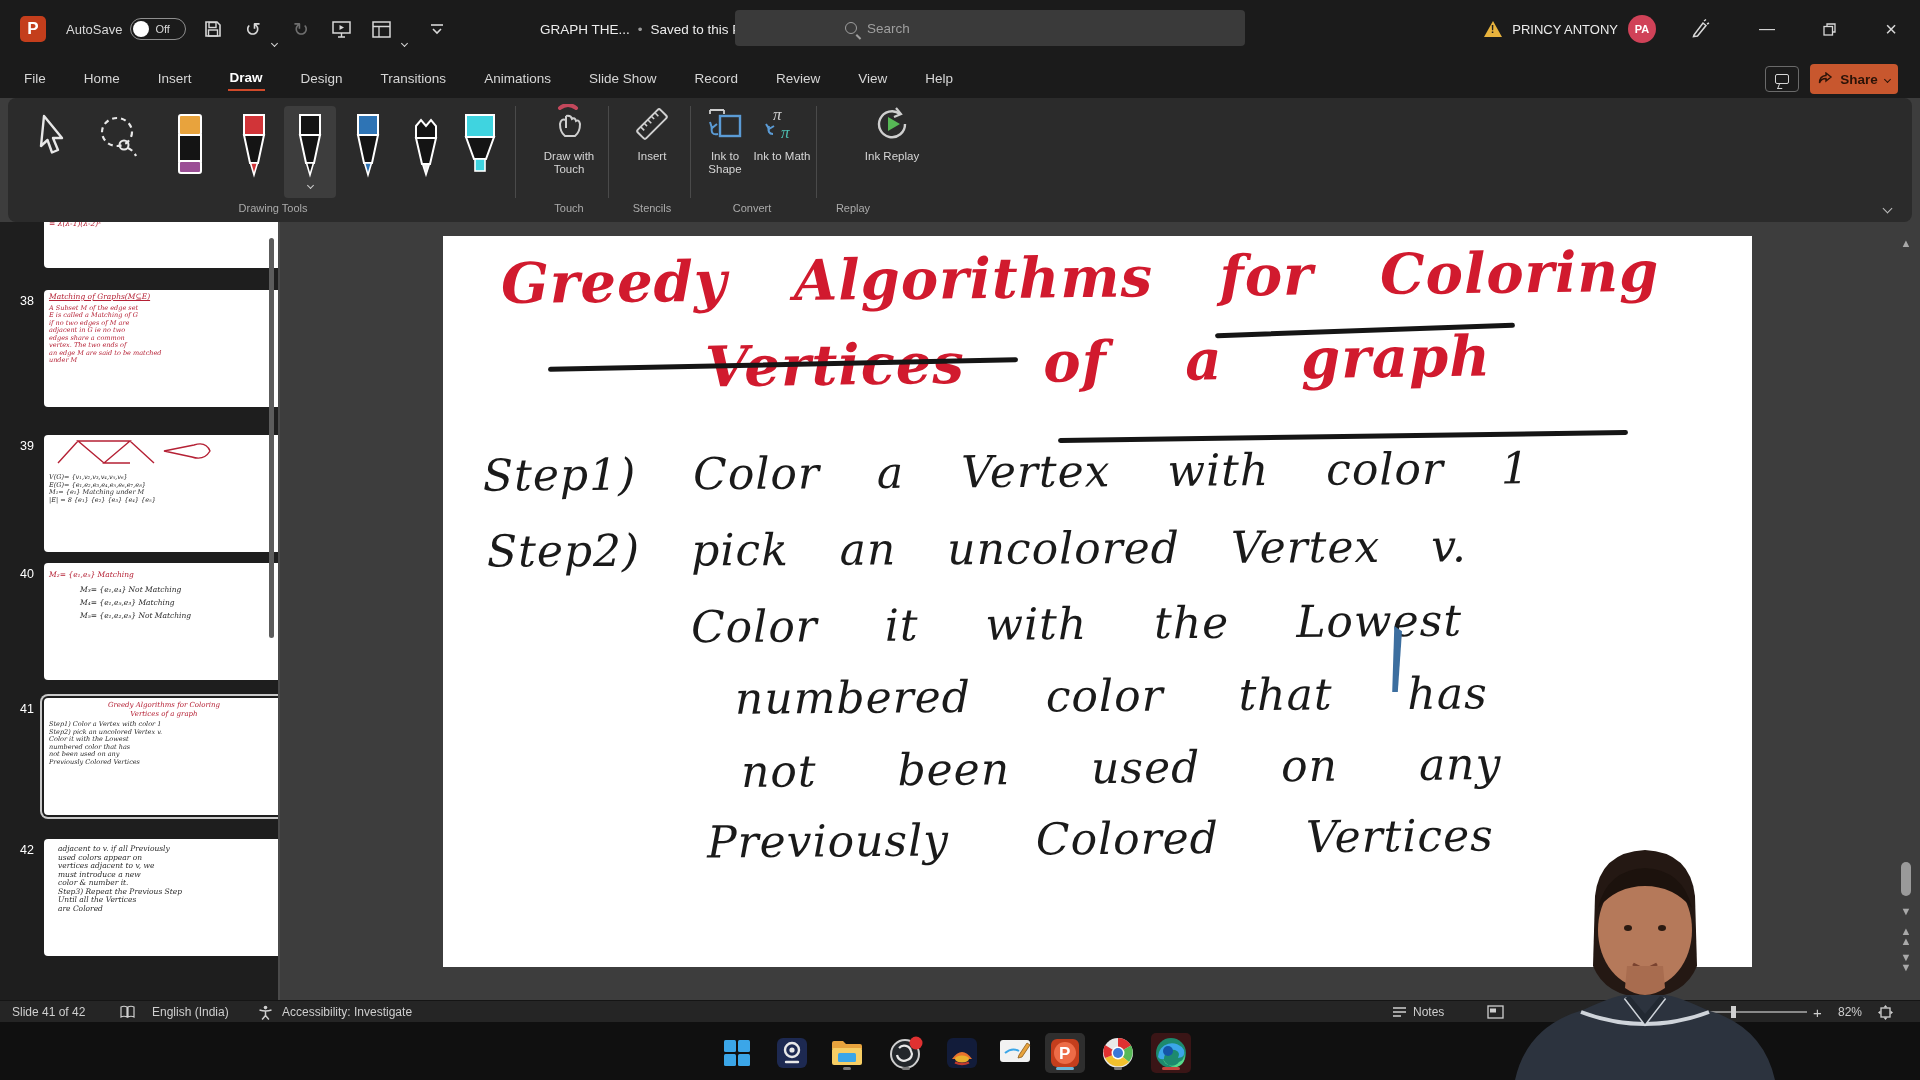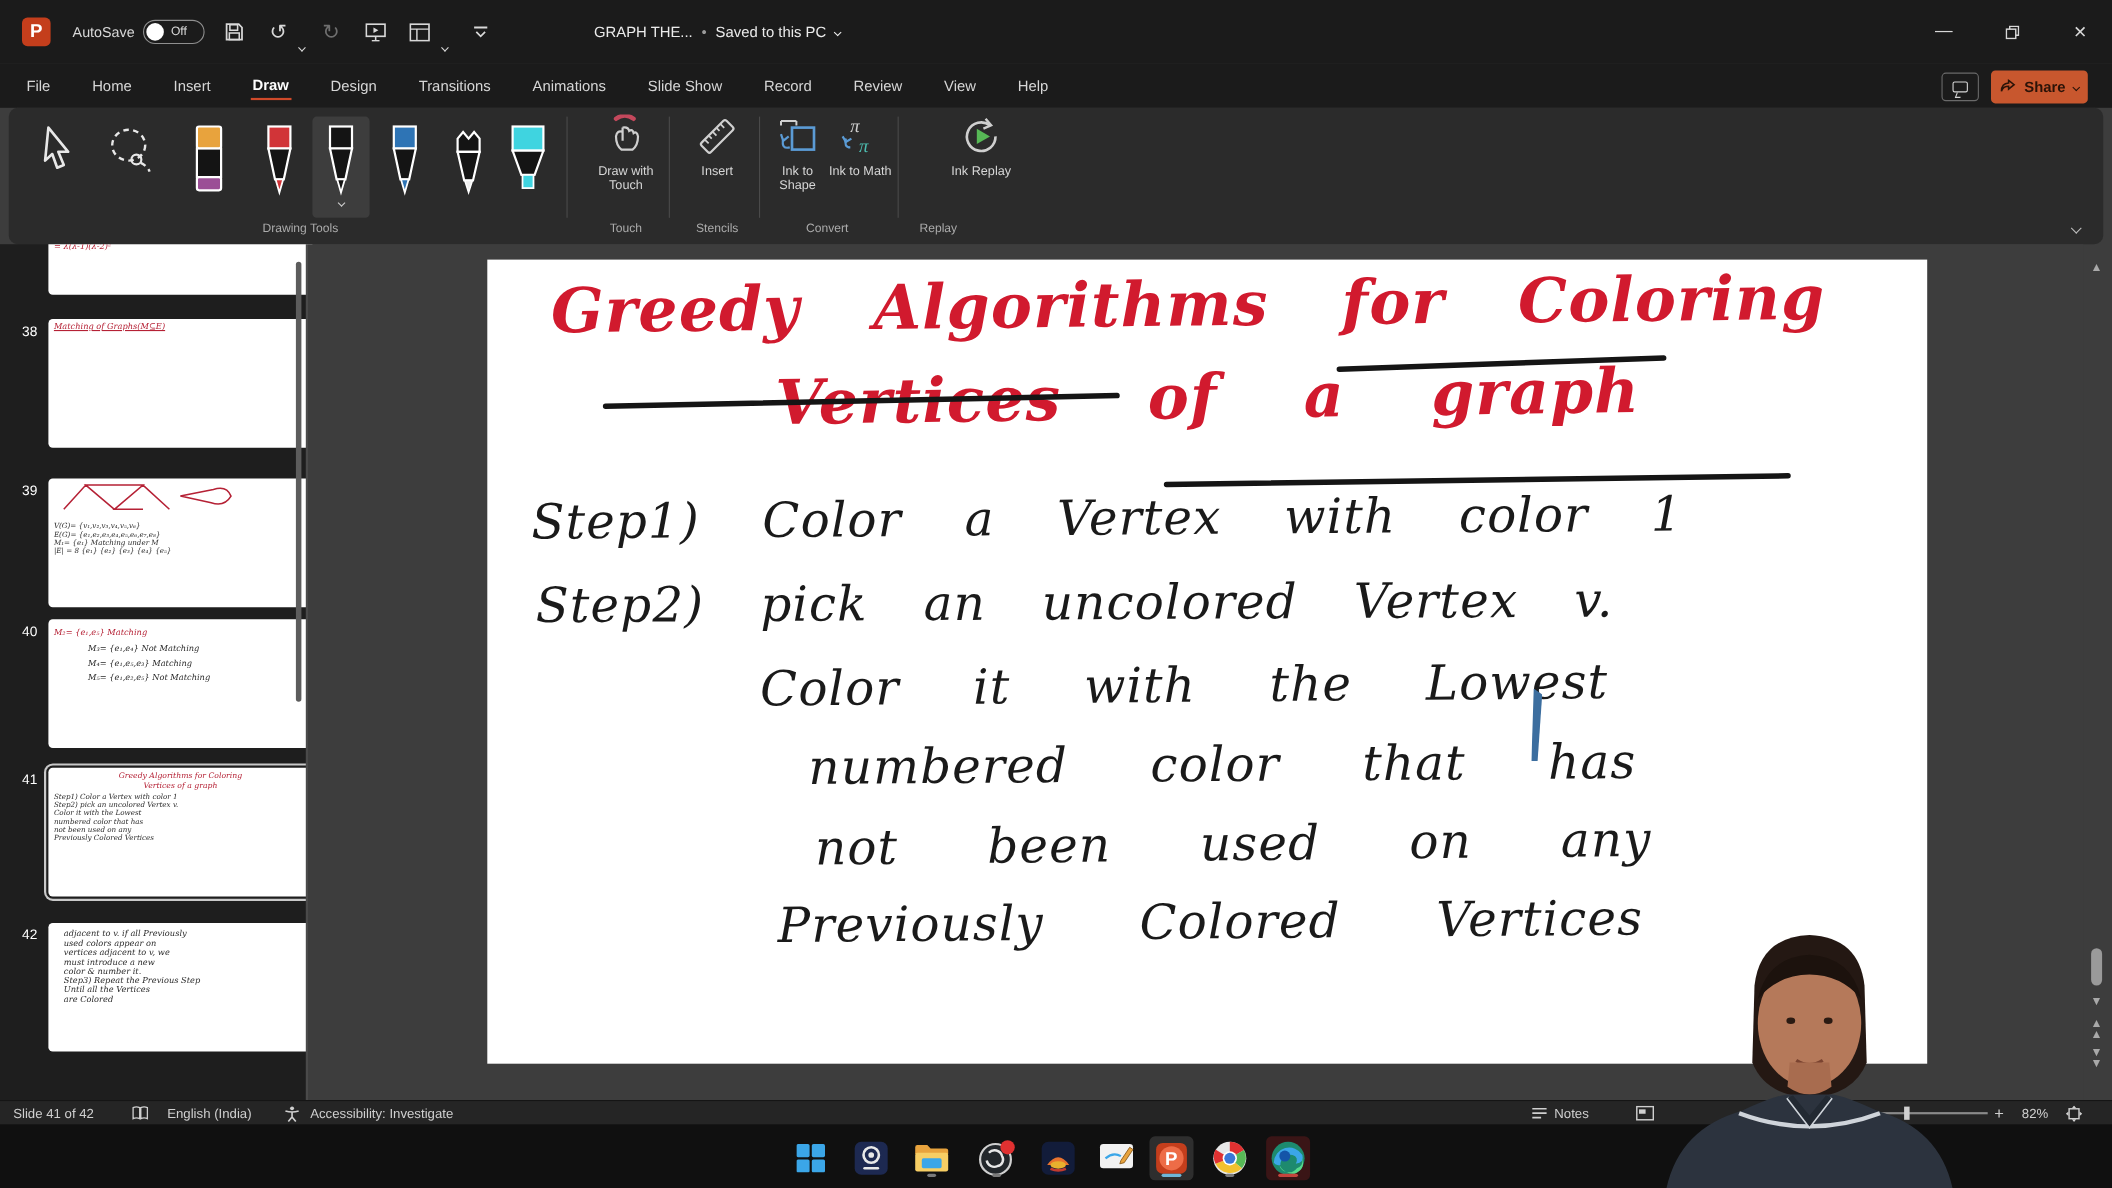--- a/index.html
+++ b/index.html
@@ -134,20 +134,34 @@
           <path d="M1 2 h12" stroke="#d8d8d8" stroke-width="1.6"></path>
           <path d="M3 6 l4 4 l4 -4" fill="none" stroke="#d8d8d8" stroke-width="1.6"></path>
         </svg>
     </span>
     <div id="doc-title" class="tb-item">
       <span>GRAPH THE...</span>
       <span class="dot">•</span>
       <span>Saved to this PC</span>
       <span class="chv sm"></span>
     </div>
+    <div id="search-box">
+      <span class="mag"></span>
+      <span>Search</span>
+    </div>
+    <div id="user-area">
+      <span class="warn-tri"></span>
+      <span>PRINCY ANTONY</span>
+      <span class="avatar">PA</span>
+      <span style="width:14px;"></span>
+      <svg width="20" height="20" viewBox="0 0 20 20">
+          <path d="M4 16 L13 4 L16 6.5 L7.5 17 L3.5 17.5 Z" fill="none" stroke="#d8d8d8" stroke-width="1.5"></path>
+          <path d="M14 2 l2 -1.5 M17 5 l2 -1" stroke="#d8d8d8" stroke-width="1.4"></path>
+        </svg>
+    </div>
     <span class="win-btn" style="left:1744px;">—</span>
     <span class="win-btn" style="left:1806px;">
       <svg width="13" height="13" viewBox="0 0 13 13">
           <rect x="1" y="3.5" width="8.5" height="8.5" fill="none" stroke="#d8d8d8" stroke-width="1.3"></rect>
           <path d="M4 3.5 V1 h8 v8 h-2.5" fill="none" stroke="#d8d8d8" stroke-width="1.3"></path>
         </svg>
     </span>
     <span class="win-btn" style="left:1868px; font-size:20px;">×</span>
   </div>
 
@@ -308,20 +322,28 @@
 
     <div class="thumb" style="top:0px; height:46px; border-radius:0 0 4px 4px;">
       <span class="tiny red" style="margin-top:-22px;">= λ(λ-1)(λ-2) (1+λ
 = λ(λ-1)(λ-2)(λ-2)
 = λ(λ-1)(λ-2)²</span>
     </div>
 
     <span class="thumb-num" style="top:72px; left:4px;">38</span>
     <div class="thumb" style="top:68px;">
       <span class="tiny red" style="text-decoration:underline;">Matching of Graphs(M⊆E)</span>
+      <span class="tiny red" style="font-size:6.5px; line-height:7.5px;">A Subset M of the edge set
+E is called a Matching of G
+if no two edges of M are
+adjacent in G  ie no two
+edges share a common
+vertex. The two ends of
+an edge M are said to be matched
+under M</span>
     </div>
 
     <span class="thumb-num" style="top:217px; left:4px;">39</span>
     <div class="thumb" style="top:213px;">
       <svg width="200" height="34" viewBox="0 0 200 34">
           <path d="M14 28 L34 6 L60 28 L34 6 L86 6 L60 28 L86 28 M86 6 L110 28 M120 16 L150 10 Q162 6 166 16 Q160 26 148 22 Z" fill="none" stroke="#b52135" stroke-width="1.4"></path>
         </svg>
       <span class="tiny blk" style="font-size:6.5px; line-height:7.5px; margin-top:-2px;">V(G)= {v₁,v₂,v₃,v₄,v₅,v₆}
 E(G)= {e₁,e₂,e₃,e₄,e₅,e₆,e₇,e₈}
 M₁= {e₁}  Matching under M

